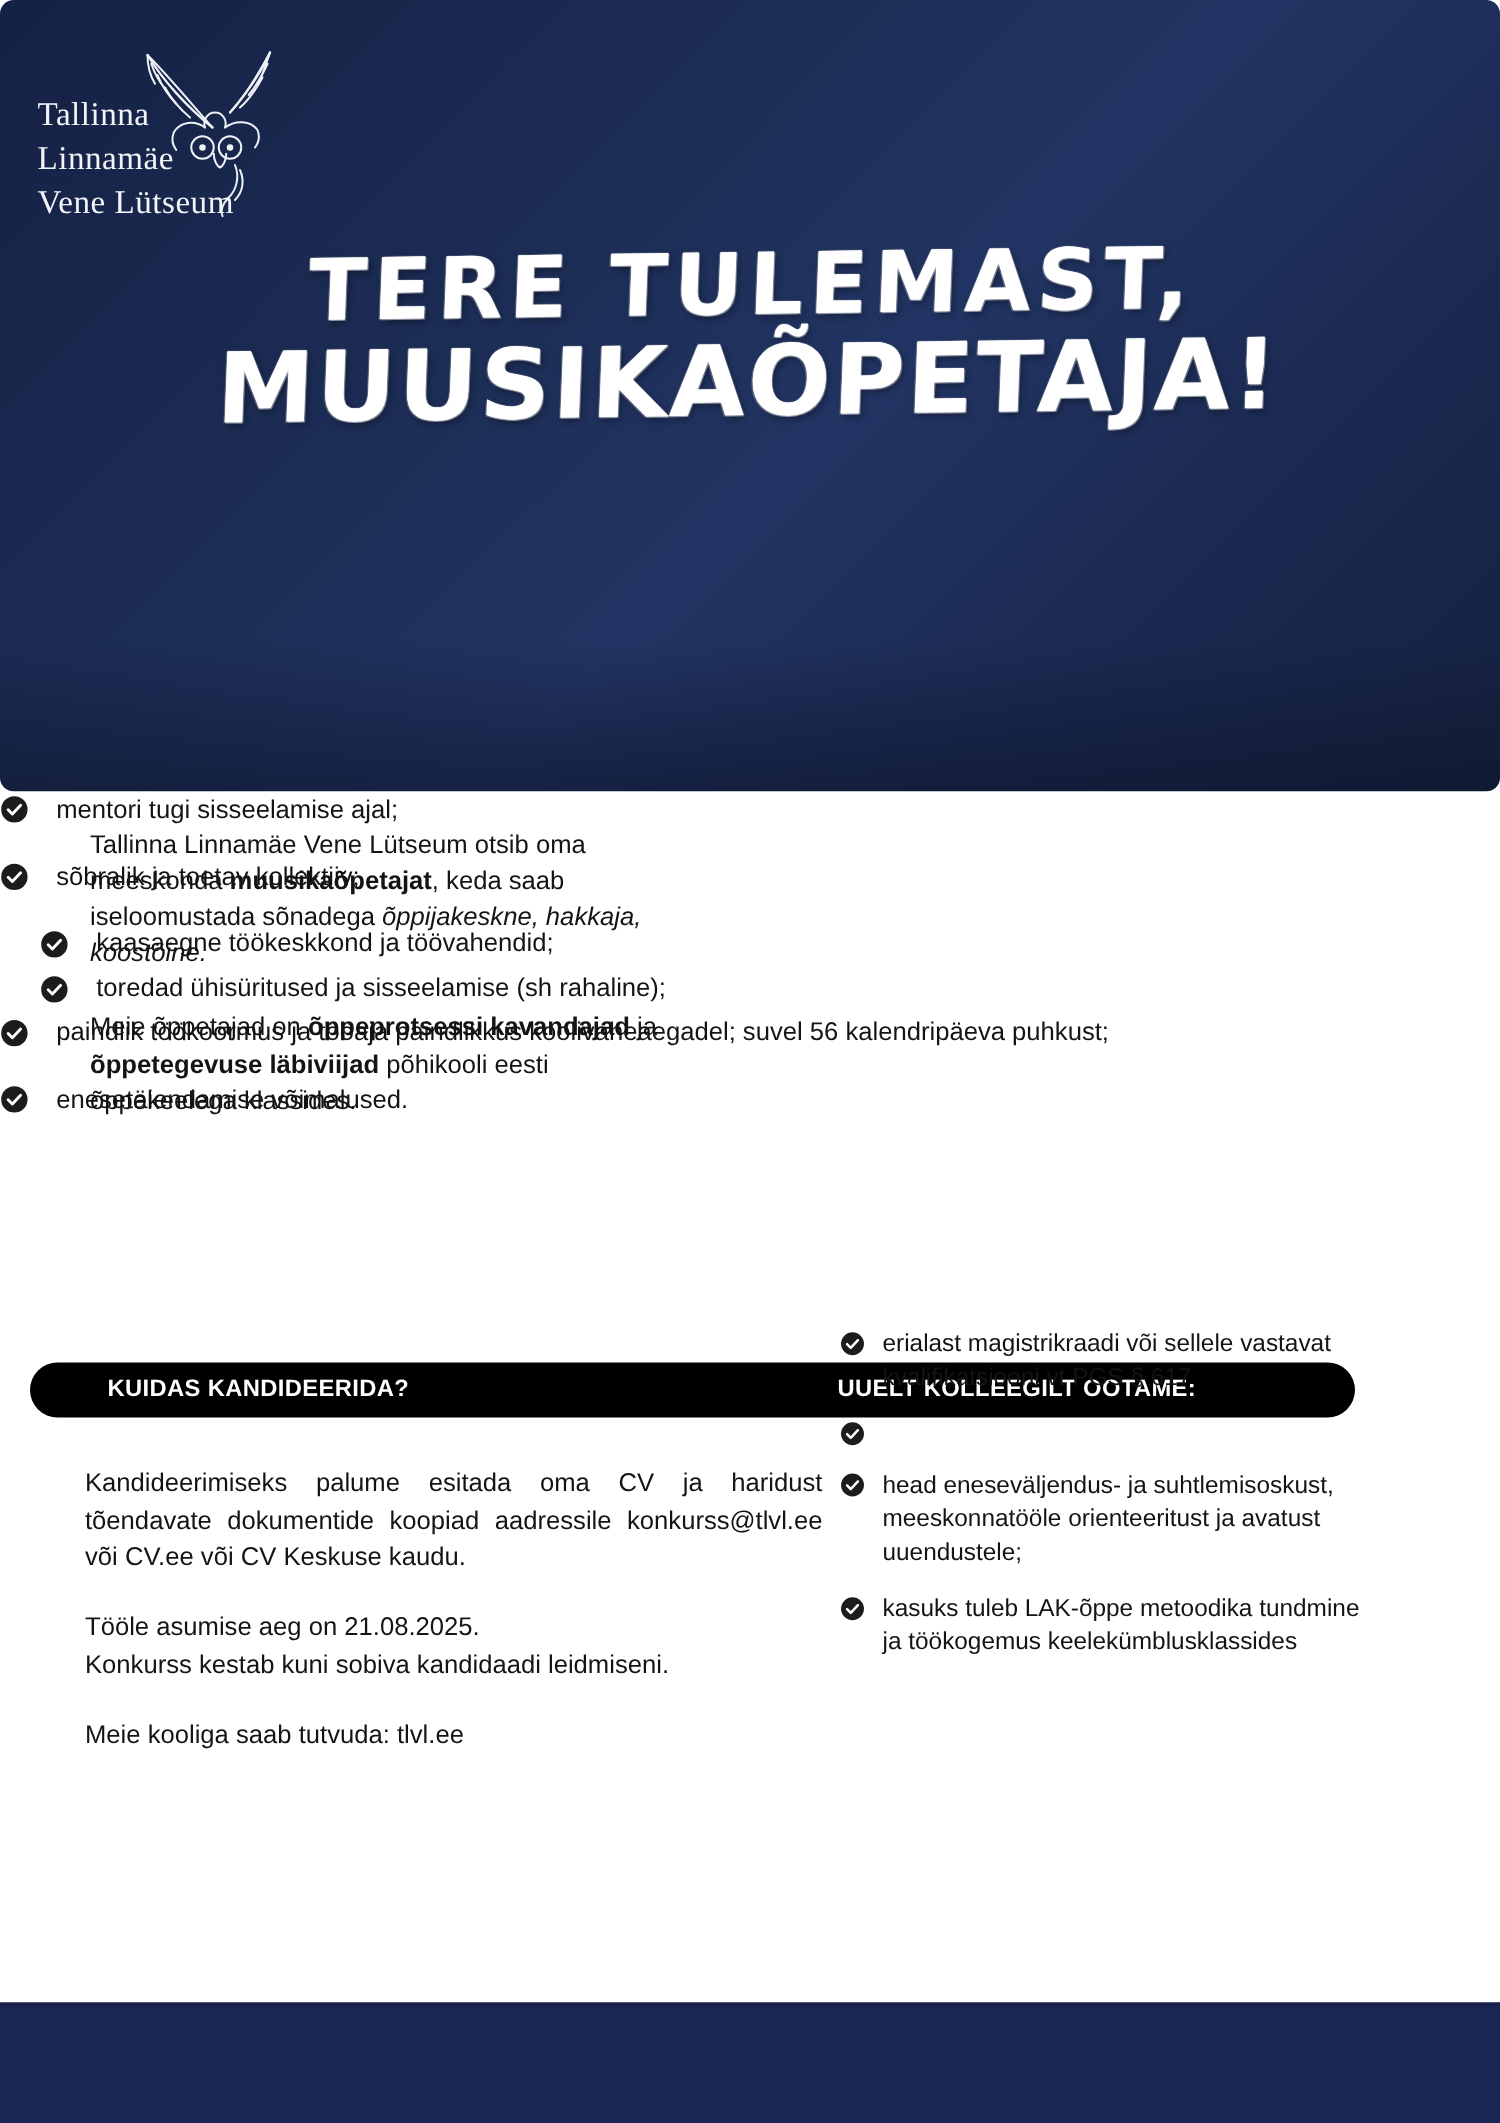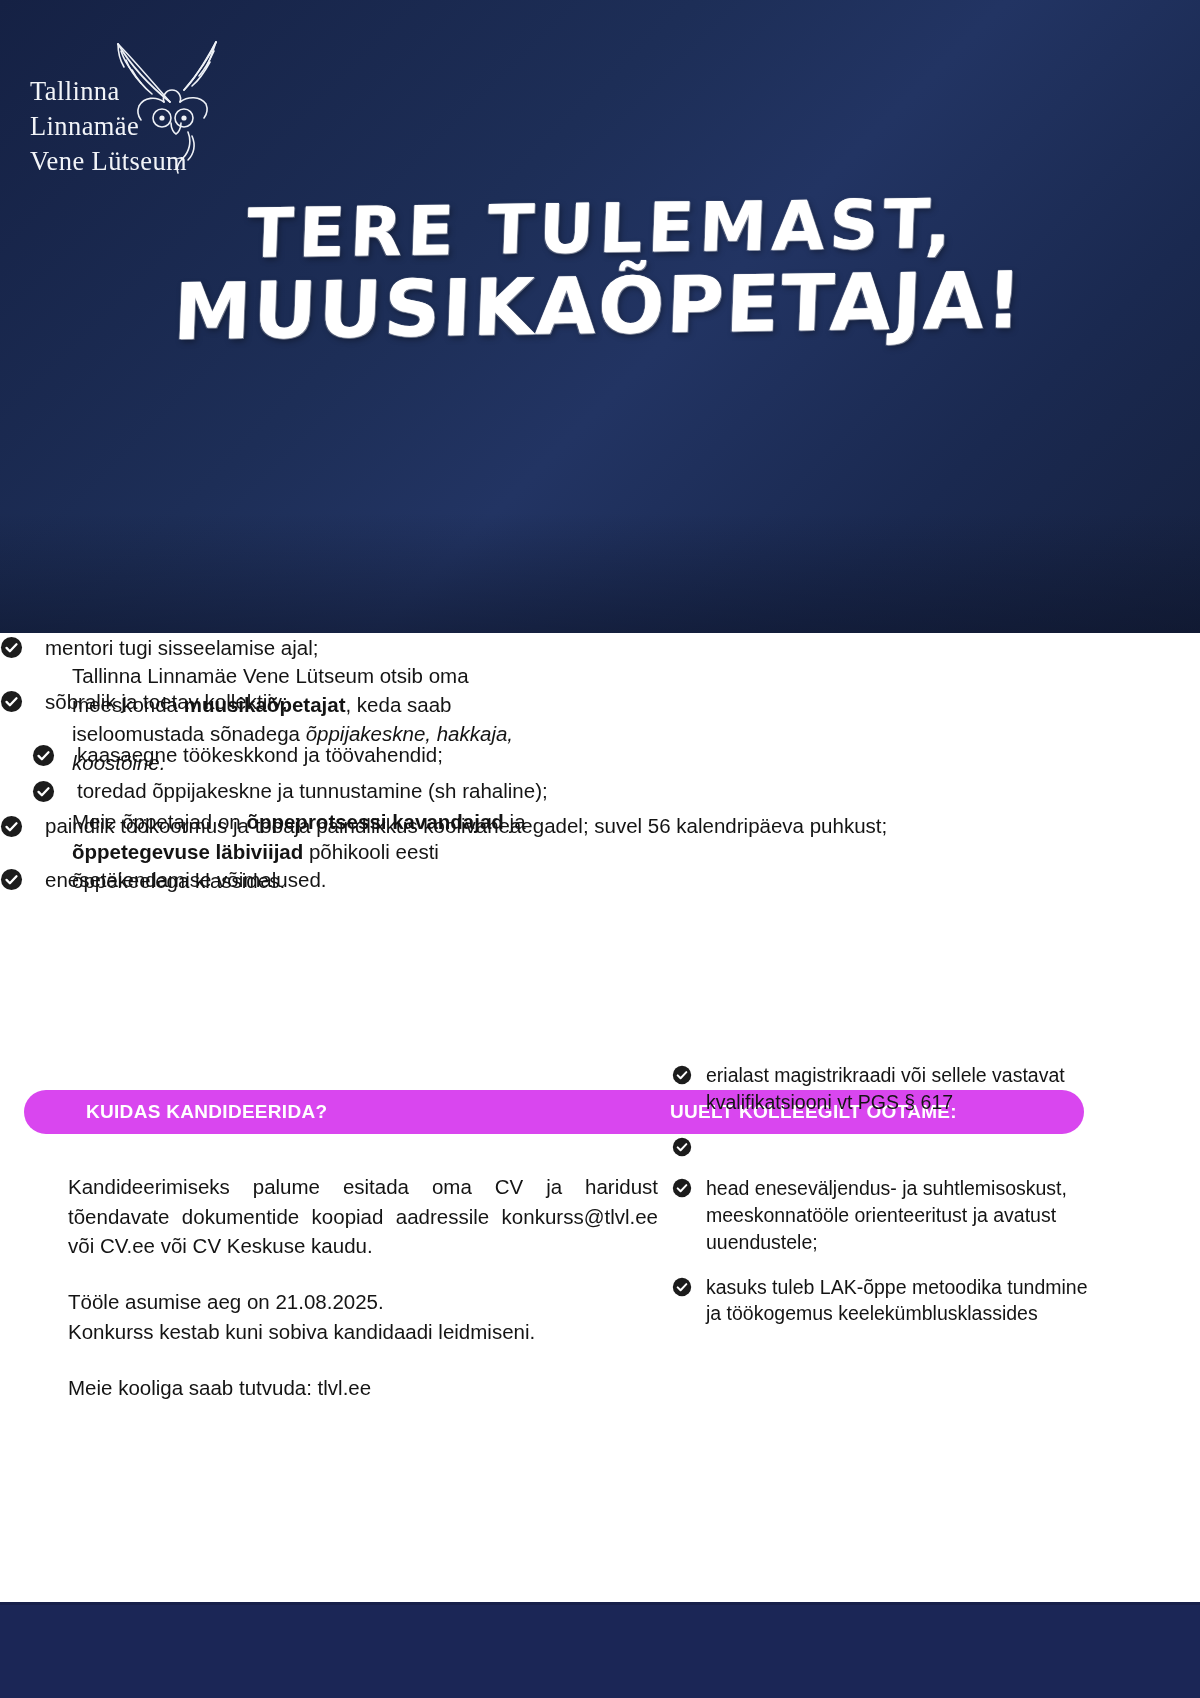--- a/index.html
+++ b/index.html
@@ -21,20 +21,21 @@
   }
 
   
   .header {
     position: absolute;
     left: 0; top: 0;
     width: 1200px;
     height: 633px;
     background: linear-gradient(135deg, #152144 0%, #1d2e57 38%, #223463 55%, #1a2950 78%, #16213f 100%);
     overflow: hidden;
+    border-radius: 11px;
   }
   .header::after {
     content: "";
     position: absolute;
     left: 0; right: 0; bottom: 0;
     height: 120px;
     background: linear-gradient(180deg, rgba(12,19,40,0) 0%, rgba(12,19,40,0.55) 100%);
     pointer-events: none;
   }
 
@@ -137,21 +138,21 @@
   .benefits .check-item.tight { margin-bottom: 6px; padding-left: 32px; }
   .benefits .check-icon { margin-top: 4px; }
   .benefits-center .check-icon { align-self: center; margin-top: 0; }
 
   
   .banner {
     position: absolute;
     left: 24px; top: 1090px;
     width: 1060px;
     height: 44px;
-    background: #d946ef;
+    background: #000000;
     border-radius: 22px;
     display: flex;
     align-items: center;
   }
   .banner-title {
     color: #ffffff;
     font-weight: 700;
     font-size: 19px;
     letter-spacing: 0.3px;
     text-transform: uppercase;
@@ -286,21 +287,21 @@
         </span>
         <span class="check-text">kaasaegne töökeskkond ja töövahendid;</span>
       </li>
       <li class="check-item tight">
         <span class="check-icon">
           <svg viewBox="0 0 24 24" xmlns="http://www.w3.org/2000/svg">
             <circle cx="12" cy="12" r="11" fill="#1c1c1c"></circle>
             <path d="M6.8 12.4 L10.3 15.9 L17.2 8.6" fill="none" stroke="#ffffff" stroke-width="2.4" stroke-linecap="round" stroke-linejoin="round"></path>
           </svg>
         </span>
-        <span class="check-text">toredad õppijakeskne ja tunnustamine (sh rahaline);</span>
+        <span class="check-text">toredad ühisüritused ja sisseelamise (sh rahaline);</span>
       </li>
       <li class="check-item">
         <span class="check-icon">
           <svg viewBox="0 0 24 24" xmlns="http://www.w3.org/2000/svg">
             <circle cx="12" cy="12" r="11" fill="#1c1c1c"></circle>
             <path d="M6.8 12.4 L10.3 15.9 L17.2 8.6" fill="none" stroke="#ffffff" stroke-width="2.4" stroke-linecap="round" stroke-linejoin="round"></path>
           </svg>
         </span>
         <span class="check-text">paindlik töökoormus ja tööaja paindlikkus koolivaheaegadel; suvel 56 kalendripäeva puhkust;</span>
       </li>

